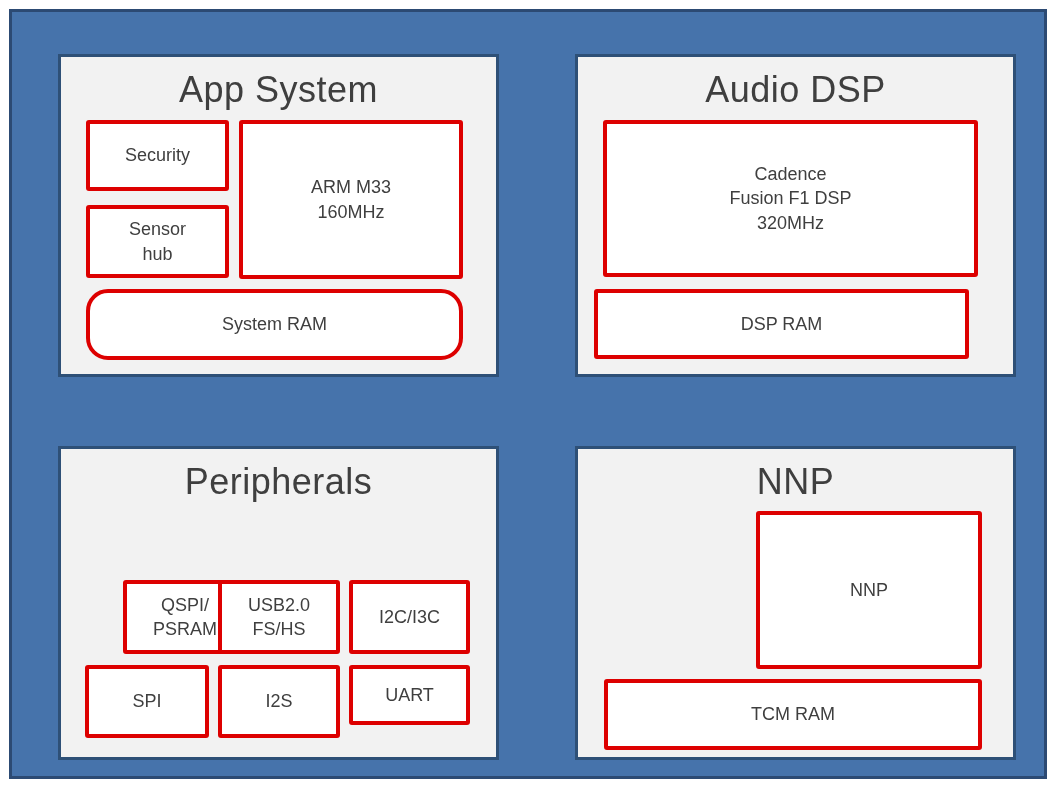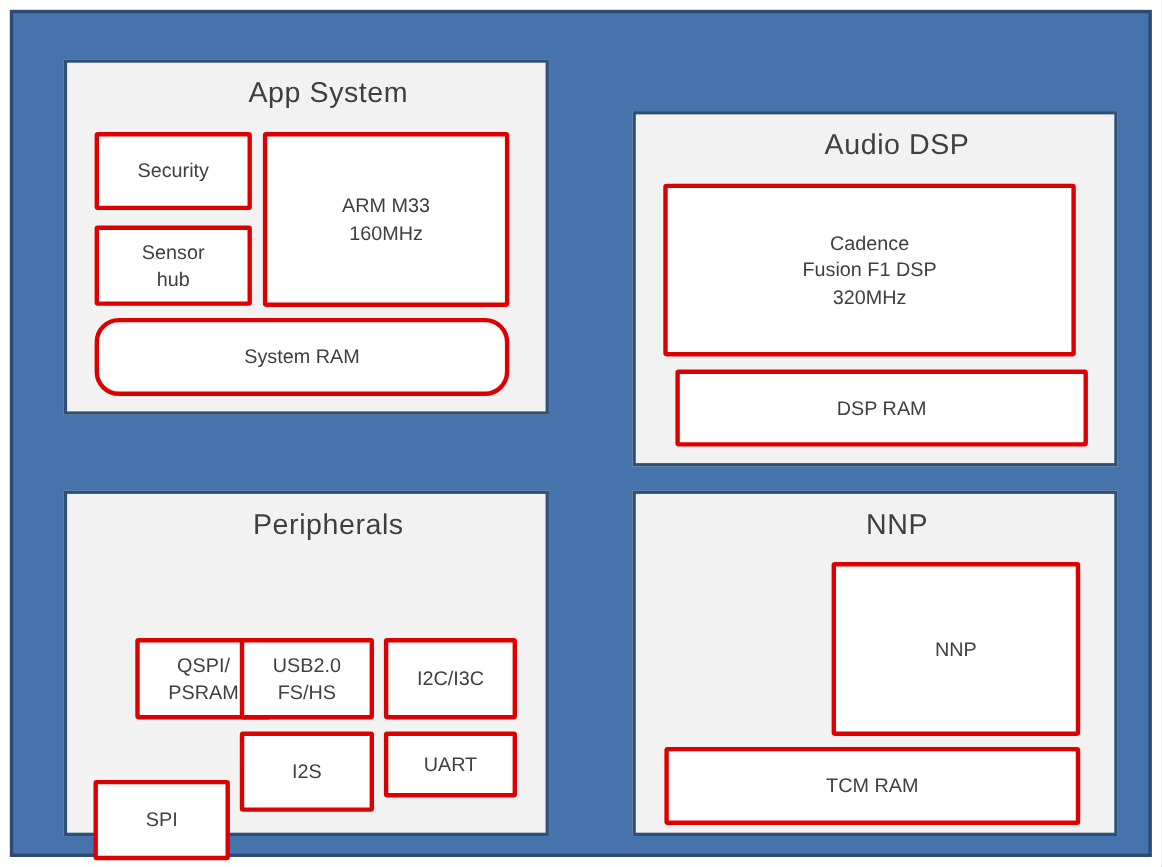--- a/index.html
+++ b/index.html
@@ -30,62 +30,61 @@
     box-sizing: border-box;
     background: var(--panel_fill, #F2F2F2);
     border: 3px solid var(--panel_border, #2E5077);
   }
   .panel-title {
     position: absolute;
     left: 0;
     top: 12px;
     width: 100%;
     text-align: center;
-    font-size: 26px;
+    font-size: 36px;
     color: var(--text, #3F3F3F);
     letter-spacing: 0.5px;
-    padding-left: 20px;
   }
   .block {
     position: absolute;
     box-sizing: border-box;
     background: var(--block_fill, #FFFFFF);
     border: 4px solid var(--block_border, #DD0000);
     border-radius: 3px;
     display: flex;
     align-items: center;
     justify-content: center;
     text-align: center;
     font-size: 18px;
     line-height: 1.35;
     color: var(--text, #3F3F3F);
     white-space: pre-line;
   }
 
   
   .panel-app-system  { left: 46px;  top: 42px;  width: 441px; height: 323px; }
-  .panel-audio-dsp   { left: 563px; top: 42px;  width: 441px; height: 323px; margin-top: 47px; }
+  .panel-audio-dsp   { left: 563px; top: 42px;  width: 441px; height: 323px; }
   .panel-peripherals { left: 46px;  top: 434px; width: 441px; height: 314px; }
   .panel-nnp         { left: 563px; top: 434px; width: 441px; height: 314px; }
 
   
   .b-security   { left: 25px;  top: 63px;  width: 143px; height: 71px; }
   .b-sensor-hub { left: 25px;  top: 148px; width: 143px; height: 73px; }
   .b-arm-m33    { left: 178px; top: 63px;  width: 224px; height: 159px; }
   .b-system-ram { left: 25px;  top: 232px; width: 377px; height: 71px; border-radius: 22px; }
 
   
   .b-cadence { left: 25px; top: 63px;  width: 375px; height: 157px; }
-  .b-dsp-ram { left: 36px; top: 232px; width: 375px; height: 70px; }
+  .b-dsp-ram { left: 16px; top: 232px; width: 375px; height: 70px; }
 
   
   .b-qspi-psram { left: 24px;  top: 131px; width: 124px; height: 74px; margin-left: 38px; }
   .b-usb2       { left: 157px; top: 131px; width: 122px; height: 74px; }
   .b-i2c-i3c    { left: 288px; top: 131px; width: 121px; height: 74px; }
-  .b-spi        { left: 24px;  top: 216px; width: 124px; height: 73px; margin-top: 44px; }
+  .b-spi        { left: 24px;  top: 216px; width: 124px; height: 73px; }
   .b-i2s        { left: 157px; top: 216px; width: 122px; height: 73px; }
   .b-uart       { left: 288px; top: 216px; width: 121px; height: 60px; }
 
   
   .b-vad      { left: 26px;  top: 62px;  width: 143px; height: 158px; }
   .b-nnp-core { left: 178px; top: 62px;  width: 226px; height: 158px; }
   .b-tcm-ram  { left: 26px;  top: 230px; width: 378px; height: 71px; }
 </style>
 </head>
 <body>

